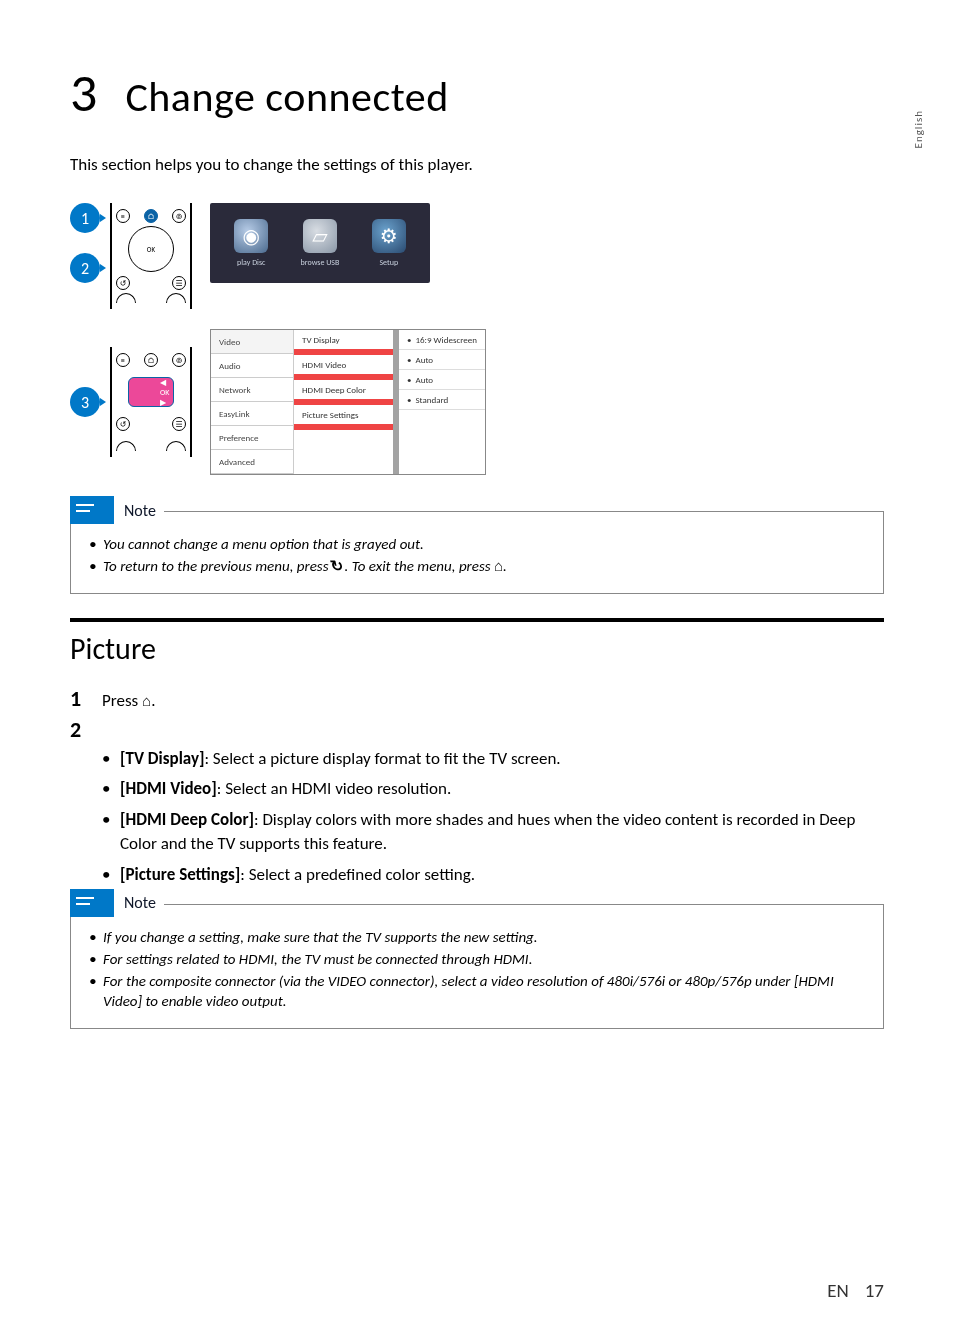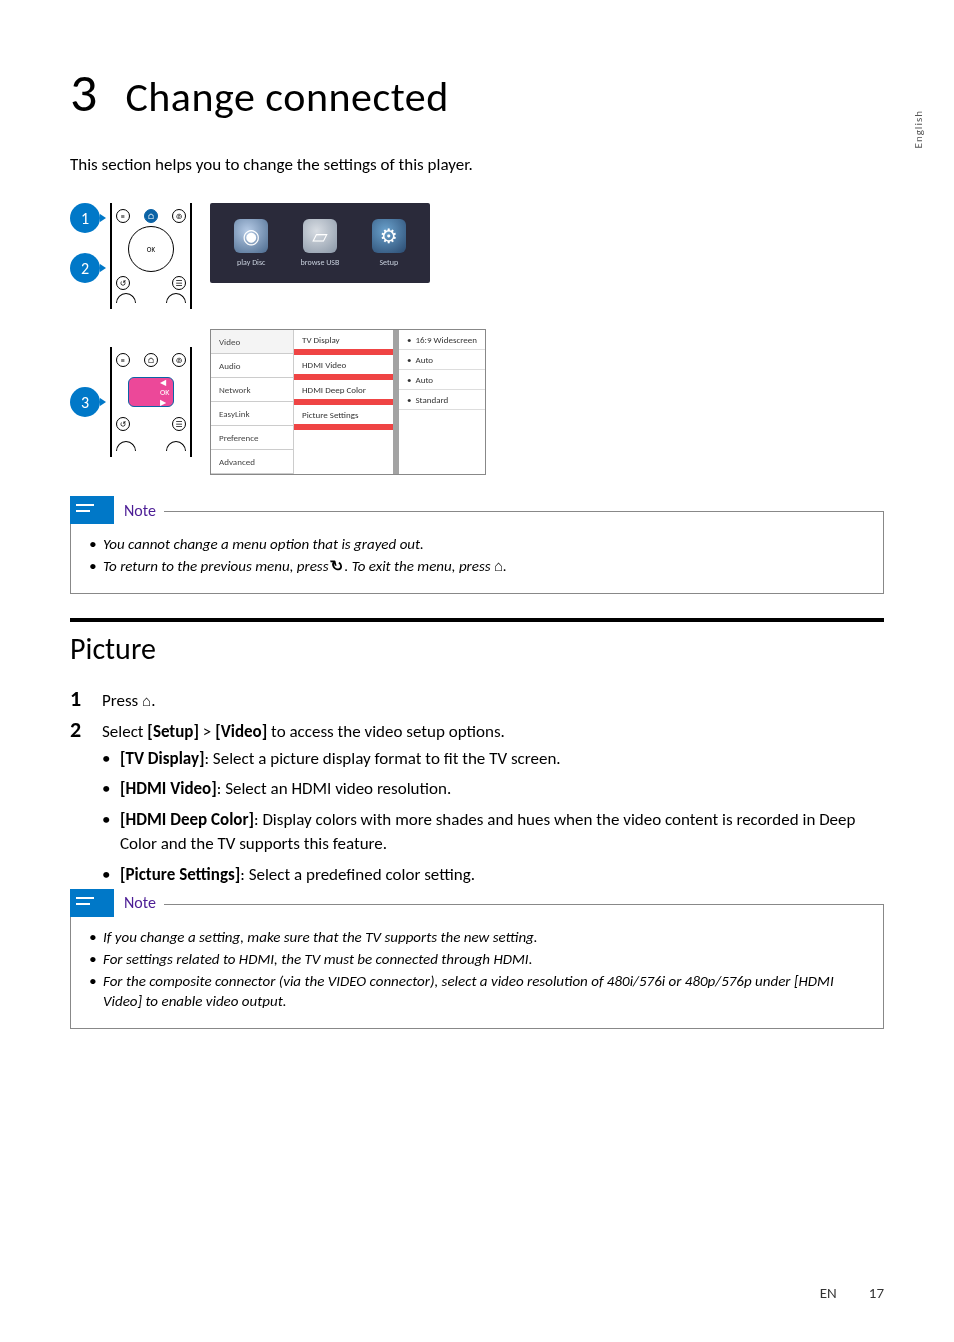--- a/index.html
+++ b/index.html
@@ -39,38 +39,38 @@
   .sp-val { padding: 4px 8px; border-bottom: 1px solid #ddd; color: #333; display: flex; align-items: center; gap: 4px; }
   .sp-val::before { content: "•"; }
   .note-box { border: 1px solid #888; margin: 8px 0 24px 0; position: relative; padding: 20px 14px 14px 14px; font-size: 15px; }
   .note-tab { position: absolute; top: -16px; left: -1px; display: flex; align-items: center; }
   .note-icon { width: 44px; height: 28px; background: #0078c8; color: #fff; display: flex; align-items: center; justify-content: center; font-size: 14px; }
   .note-icon::before, .note-icon::after { content: ""; display: block; width: 18px; height: 2px; background: #fff; position: absolute; }
   .note-icon { position: relative; }
   .note-icon::before { top: 8px; left: 6px; }
   .note-icon::after  { top: 14px; left: 6px; width: 14px; }
   .note-arrow { width: 0; height: 0; border-top: 6px solid transparent; border-bottom: 6px solid transparent; border-left: 6px solid #0078c8; position: absolute; right: 8px; top: 12px; }
-  .note-label { padding: 4px 8px 4px 10px; color: #4c1d95; font-size: 16px; background: #fff; }
+  .note-label { padding: 4px 8px 4px 10px; color: #0f172a; font-size: 16px; background: #fff; }
   .note-box ul { list-style: none; padding-left: 4px; font-style: italic; }
   .note-box li { position: relative; padding-left: 14px; margin: 2px 0; line-height: 1.35; }
   .note-box li::before { content: "•"; position: absolute; left: 0; }
   .section-divider { height: 4px; background: #000; margin: 8px 0 8px 0; }
   .section-title { font-size: 30px; font-weight: 400; margin-bottom: 18px; }
   .steps { font-size: 17px; }
   .step-row { display: flex; gap: 14px; margin-bottom: 4px; align-items: baseline; }
   .step-num { font-size: 22px; font-weight: 700; width: 18px; }
   .step-text .b { font-weight: 700; }
   .bullets { list-style: none; padding-left: 32px; font-size: 17px; }
   .bullets li { position: relative; padding-left: 18px; margin-bottom: 6px; line-height: 1.45; }
   .bullets li::before { content: "•"; position: absolute; left: 0; }
   .bullets .b { font-weight: 700; }
   .home-glyph, .back-glyph { font-family: Arial, sans-serif; }
   .home-glyph::before { content: "\2302"; font-size: 15px; font-weight: 700; }
   .back-glyph::before { content: "\21BA"; font-size: 15px; font-weight: 700; transform: scaleX(-1); display: inline-block; }
-  .footer { position: absolute; bottom: 40px; right: 70px; font-size: 15px; color: #333; display: flex; gap: 32px; }
+  .footer { position: absolute; bottom: 40px; right: 70px; font-size: 19px; color: #333; display: flex; gap: 16px; }
 </style>
 </head>
 <body>
 
 <div class="page">
 
   <div class="side-lang">English</div>
 
   <div class="chapter-title">
     <span class="chapter-num">3</span>
@@ -182,23 +182,20 @@
 
   <div class="steps">
     <div class="step-row">
       <span class="step-num">1</span>
       <span class="step-text">
         <span>Press </span><span class="home-glyph"></span><span>.</span>
       </span>
     </div>
     <div class="step-row">
       <span class="step-num">2</span>
-      <span class="step-text">
-        <span>Select </span><span class="b">[Setup]</span><span> &gt; </span><span class="b">[Video]</span><span> to access the video setup options.</span>
-      </span>
     </div>
   </div>
 
   <ul class="bullets">
     <li><span class="b">[TV Display]</span><span>: Select a picture display format to fit the TV screen.</span></li>
     <li><span class="b">[HDMI Video]</span><span>: Select an HDMI video resolution.</span></li>
     <li><span class="b">[HDMI Deep Color]</span><span>: Display colors with more shades and hues when the video content is recorded in Deep Color and the TV supports this feature.</span></li>
     <li><span class="b">[Picture Settings]</span><span>: Select a predefined color setting.</span></li>
   </ul>
 

